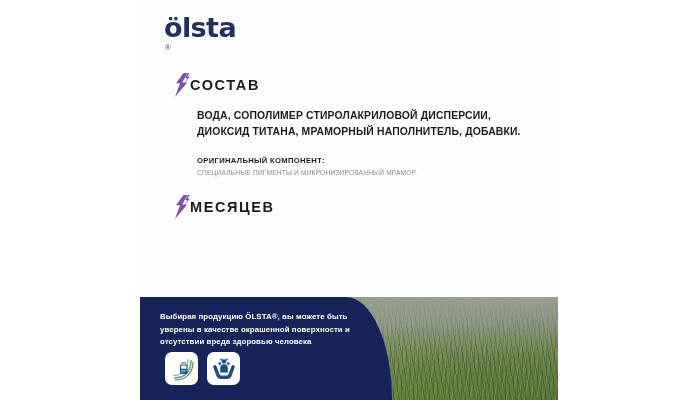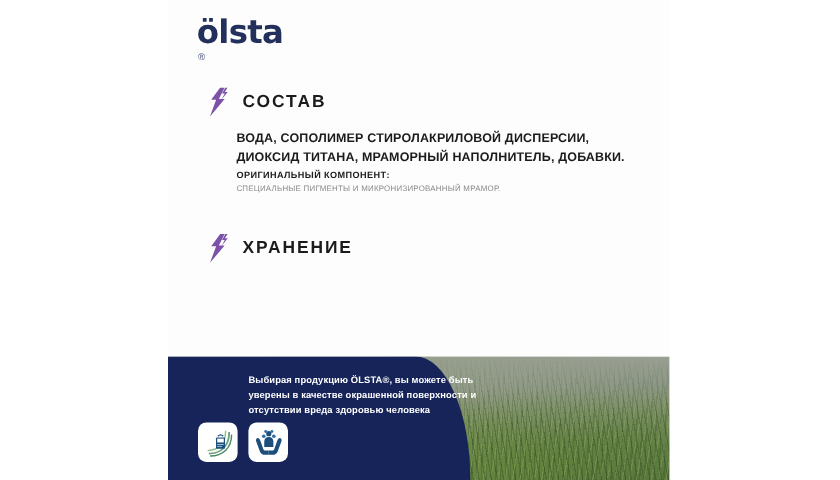--- a/index.html
+++ b/index.html
@@ -60,21 +60,20 @@
     position: absolute;
     left: 33px;
     width: 372px;
   }
   #section-sostav { top: 72px; }
   #section-hranenie { top: 194px; }
 
   .sec-head {
     display: flex;
     align-items: center;
-    gap: 12px;
     height: 26px;
   }
   .bolt {
     width: 17px;
     height: 24px;
     flex: 0 0 auto;
     display: block;
   }
   .sec-title {
     font-size: 14.5px;
@@ -89,20 +88,21 @@
     margin-top: 10px;
     margin-left: 24px;
     font-size: 10.4px;
     font-weight: bold;
     color: #1b1b1b;
     line-height: 1.55;
     letter-spacing: 0.15px;
   }
 
   .subblock {
+    margin-top: 15px;
     margin-left: 24px;
   }
   .sub-title {
     font-size: 7.6px;
     font-weight: bold;
     color: #1b1b1b;
     letter-spacing: 0.35px;
     line-height: 1.5;
   }
   .sub-text {
@@ -156,21 +156,20 @@
   .banner-text {
     position: absolute;
     left: 20px;
     top: 14px;
     width: 212px;
     font-size: 7.8px;
     font-weight: bold;
     color: #ffffff;
     line-height: 1.62;
     letter-spacing: 0.1px;
-    margin-left: 47px;
   }
   .badges {
     position: absolute;
     left: 25px;
     top: 55px;
     display: flex;
     gap: 9px;
   }
   .badge {
     width: 33px;
@@ -207,21 +206,21 @@
         <div class="sub-text">СПЕЦИАЛЬНЫЕ ПИГМЕНТЫ И МИКРОНИЗИРОВАННЫЙ МРАМОР.</div>
       </div>
     </div>
 
     <div class="section" id="section-hranenie">
       <div class="sec-head">
         <svg class="bolt" viewBox="0 0 17 24">
           <path d="M10.5 0 L3 10.2 L7.1 10.2 L2.0 24 L14.2 9.6 L9.4 9.6 L14.2 0 Z" fill="#7b52a8"></path>
           <path d="M14.8 0 L12.0 5.0 L14.3 5.0 L11.6 10.0 L16.8 3.6 L14.4 3.6 L16.6 0 Z" fill="#7b52a8"></path>
         </svg>
-        <div class="sec-title">ХРАНЕНИЕ</div>
+        <div class="sec-title">МЕСЯЦЕВ</div>
       </div>
     </div>
 
     <div class="banner">
       <div class="banner-photo">
         <div class="grass"></div>
       </div>
       <div class="banner-panel"></div>
       <div class="banner-text">Выбирая продукцию ÖLSTA®, вы можете быть уверены в качестве окрашенной поверхности и отсутствии вреда здоровью человека</div>
       <div class="badges">

